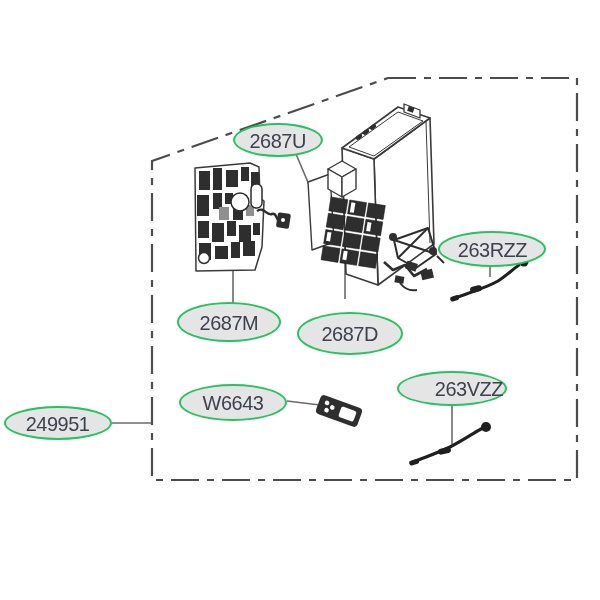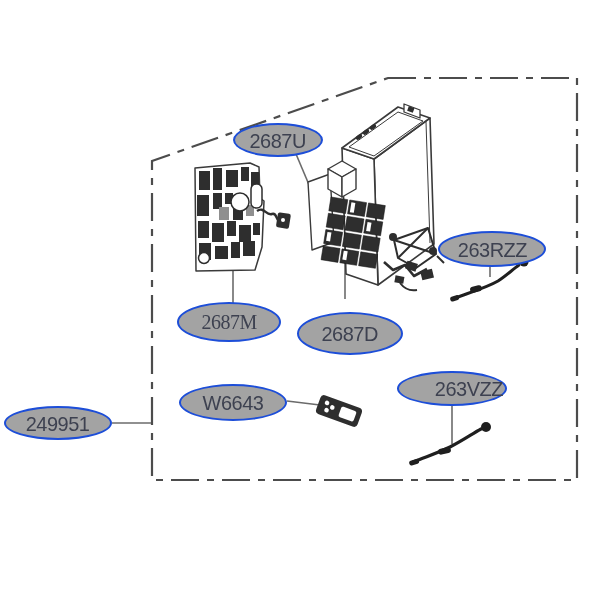--- a/index.html
+++ b/index.html
@@ -1,25 +1,25 @@
 <!DOCTYPE html>
 <html><head>
 <meta charset="utf-8">
 <style>
   html,body{margin:0;padding:0;background:#fff;}
   .stage{position:relative;width:600px;height:600px;background:#ffffff;overflow:hidden;
          font-family:"Liberation Sans",sans-serif;}
   .artwork{position:absolute;left:0;top:0;}
-  .callout{position:absolute;background:#a3a3a3;border:2px solid #1d4ed8;border-radius:50%;
+  .callout{position:absolute;background:#e5e5e5;border:2px solid #22c55e;border-radius:50%;
            display:flex;align-items:center;justify-content:center;color:#3d4150;box-sizing:border-box;}
   .callout span{display:block;font-size:21px;letter-spacing:-0.5px;transform:scaleX(.95);
                 white-space:nowrap;line-height:1;}
   #co-2687U {left:233px;top:123px;width:90px; height:34px;}
   #co-263RZZ{left:438px;top:203px;width:108px;height:36px;margin-top:28px;}
-  #co-2687M {left:177px;top:302px;width:104px;height:40px;font-family:Liberation Serif, serif;}
+  #co-2687M {left:177px;top:302px;width:104px;height:40px;}
   #co-2687D {left:297px;top:312px;width:106px;height:43px;}
   #co-W6643 {left:179px;top:384px;width:108px;height:37px;}
   #co-263VZZ{left:397px;top:371px;width:110px;height:35px;justify-content:flex-end;}
   #co-249951{left:4px;  top:406px;width:108px;height:34px;text-align:center;}
 </style>
 </head>
 <body>
 
 <div class="stage">
 

